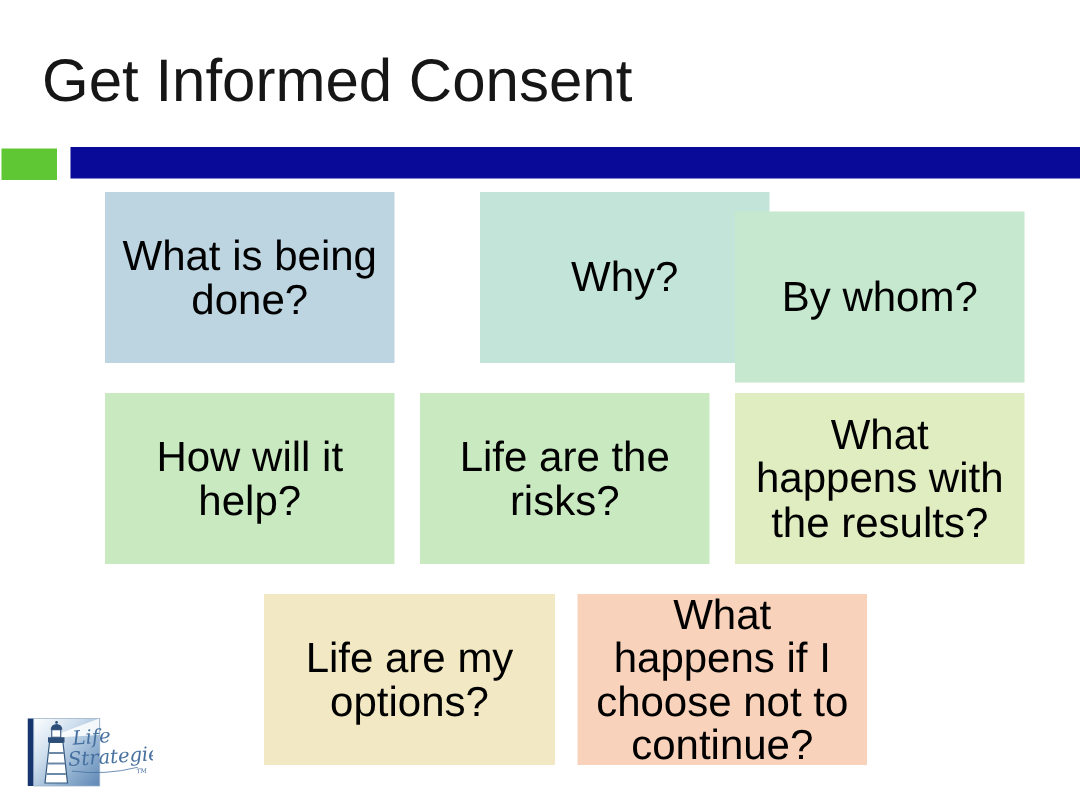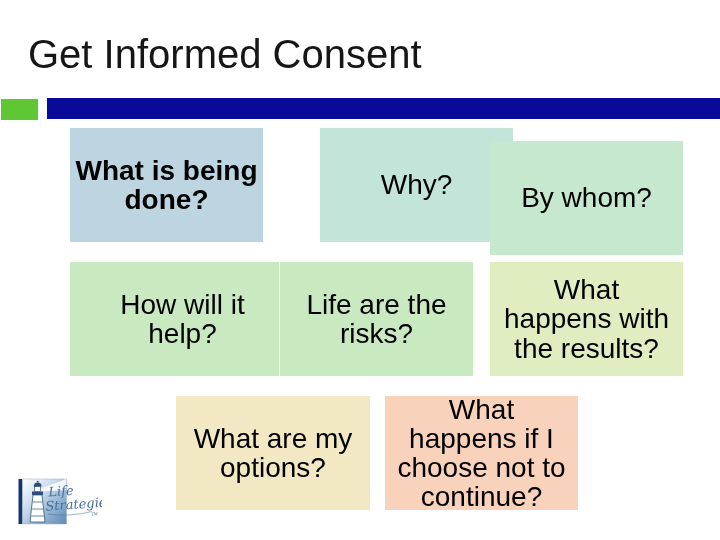--- a/index.html
+++ b/index.html
@@ -54,47 +54,47 @@
 </head>
 <body>
 
 <div class="slide">
 
   <div class="slide-title" style="color: rgb(22, 22, 22);">Get Informed Consent</div>
 
   <div class="accent accent-green" style="background: rgb(95, 199, 51);"></div>
   <div class="accent accent-navy" style="background: rgb(10, 10, 153);"></div>
 
-  <div class="qbox" style="left: 70px; top: 128px; width: 193px; height: 114px; background: rgb(188, 213, 225); font-weight: bold;">
+  <div class="qbox" style="left: 70px; top: 128px; width: 193px; height: 114px; background: rgb(188, 213, 225);">
     <div class="qlabel">What is being
 done?</div>
   </div>
   <div class="qbox" style="left: 280px; top: 128px; width: 193px; height: 114px; background: rgb(195, 228, 217); margin-left: 40px;">
     <div class="qlabel">Why?</div>
   </div>
   <div class="qbox" style="left: 490px; top: 128px; width: 193px; height: 114px; background: rgb(197, 232, 206); margin-top: 13px;">
     <div class="qlabel">By whom?</div>
   </div>
 
-  <div class="qbox" style="left: 70px; top: 262px; width: 193px; height: 114px; background: rgb(201, 233, 193); padding-left: 16px;">
+  <div class="qbox" style="left: 70px; top: 262px; width: 193px; height: 114px; background: rgb(201, 233, 193);">
     <div class="qlabel">How will it
 help?</div>
   </div>
   <div class="qbox" style="left: 280px; top: 262px; width: 193px; height: 114px; background: rgb(201, 233, 193);">
     <div class="qlabel">Life are the
 risks?</div>
   </div>
   <div class="qbox" style="left: 490px; top: 262px; width: 193px; height: 114px; background: rgb(224, 237, 193);">
     <div class="qlabel">What
 happens with
 the results?</div>
   </div>
 
   <div class="qbox" style="left: 176px; top: 396px; width: 194px; height: 114px; background: rgb(242, 233, 196);">
-    <div class="qlabel">What are my
+    <div class="qlabel">Life are my
 options?</div>
   </div>
   <div class="qbox" style="left: 385px; top: 396px; width: 193px; height: 114px; background: rgb(248, 210, 186);">
     <div class="qlabel">What
 happens if I
 choose not to
 continue?</div>
   </div>
 
   <svg class="logo" viewBox="0 0 84 54">

